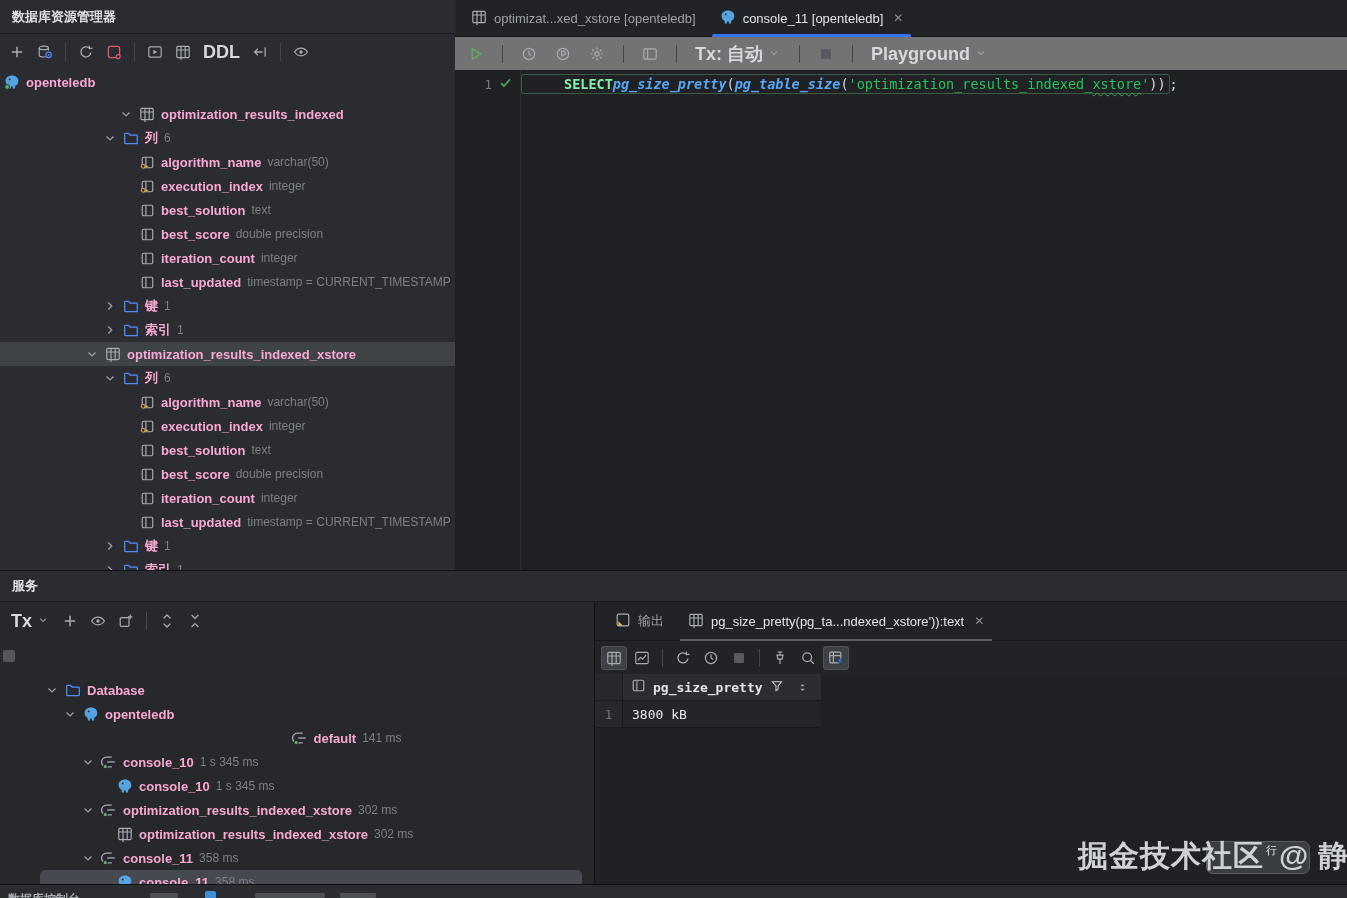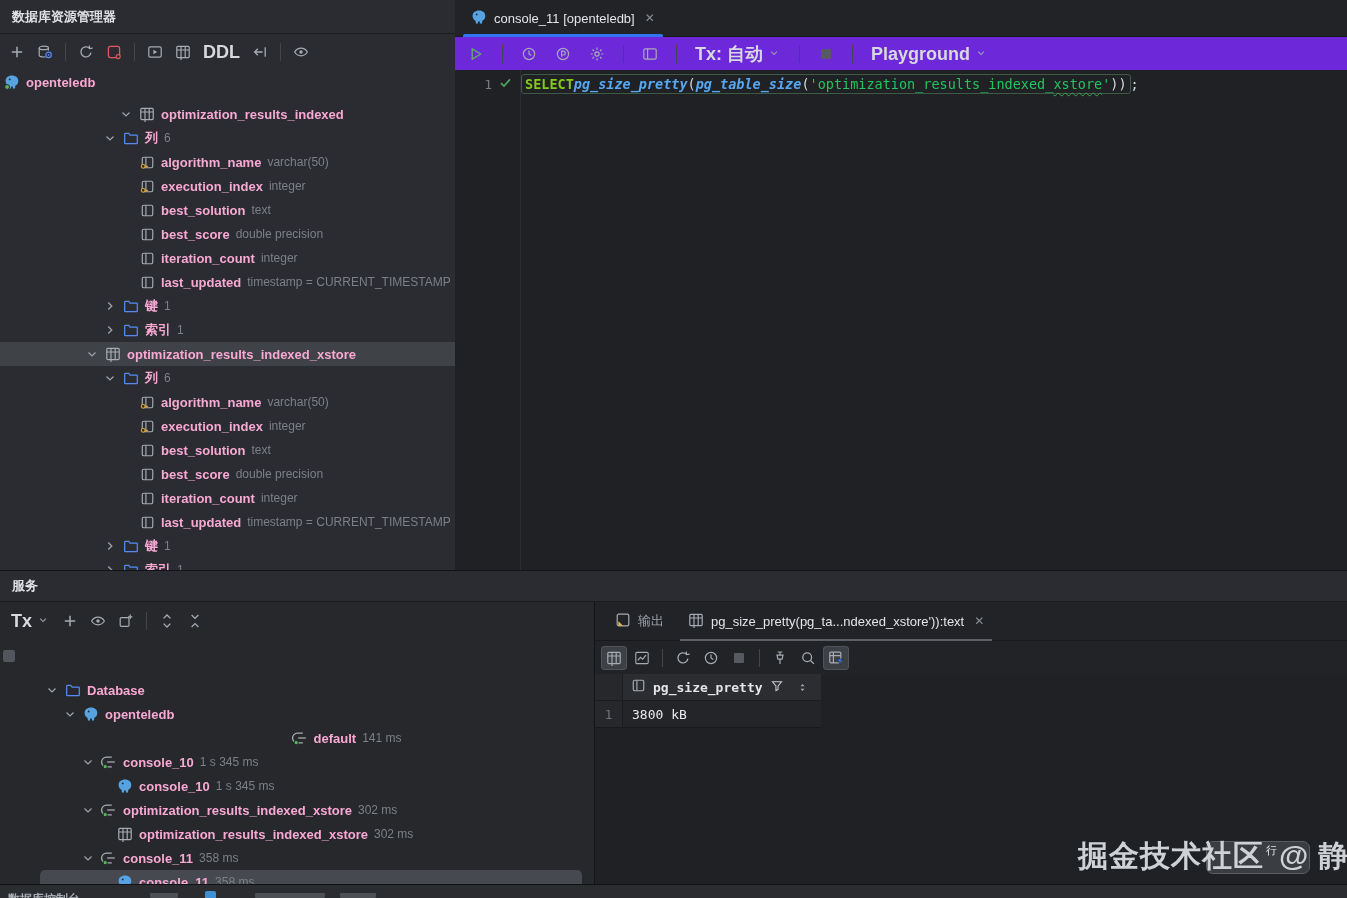--- a/index.html
+++ b/index.html
@@ -27,30 +27,30 @@
 
   
   .editor-zone{position:absolute;left:455px;top:0;right:0;height:570px;background:#1f2125;}
   .tabbar{height:36px;background:#212327;border-bottom:1px solid #18191c;display:flex;align-items:stretch;padding-left:4px;}
   .tab{display:flex;align-items:center;gap:7px;padding:0 12px;font-size:13px;color:#9da1a8;position:relative;cursor:default;}
   .tab.active{color:#e2e4e8;}
   .tab.active::after{content:"";position:absolute;left:4px;right:4px;bottom:-1px;height:3px;background:#3574f0;border-radius:2px 2px 0 0;}
   .tab.gray-active{color:#e2e4e8;}
   .tab.gray-active::after{content:"";position:absolute;left:4px;right:4px;bottom:-1px;height:2px;background:#5c5f65;}
   .tab .close{color:#8a8e95;font-size:12px;margin-left:3px;}
-  .editor-toolbar{height:34px;background:#6d28d9;border-bottom:1px solid #18191c;display:flex;align-items:center;padding-left:8px;gap:8px;text-align:center;}
+  .editor-toolbar{height:34px;background:#737373;border-bottom:1px solid #18191c;display:flex;align-items:center;padding-left:8px;gap:8px;text-align:center;}
 
   .editor{position:absolute;top:70px;left:0;right:0;bottom:0;background:#1f2125;}
   .gutter{position:absolute;left:0;top:0;bottom:0;width:65px;border-right:1px solid #2a2d32;}
   .gutter-line{position:absolute;top:2px;right:7px;height:24px;display:flex;align-items:center;gap:6px;}
   .lineno{font-family:"DejaVu Sans Mono",monospace;font-size:13px;color:#767b82;}
   .codeline{position:absolute;left:66px;top:2px;height:24px;display:flex;align-items:center;
             font-family:"DejaVu Sans Mono",monospace;font-size:13.5px;color:#bcbec4;}
   .stmt{border:1px solid #3d5a45;border-radius:3px;padding:1px 3px;display:inline-flex;}
-  .kw{color:#84cc16;font-weight:700;}
+  .kw{color:#86efac;font-weight:700;margin-left:39px;}
   .fn{color:#56a8f5;font-style:italic;font-weight:700;}
   .str{color:#22c55e;}
   .pl{color:#d5d8de;}
   .typo{text-decoration:underline wavy #3f9e51;text-decoration-thickness:1px;text-underline-offset:3px;}
 
   
   .svc-header{position:absolute;left:0;top:570px;right:0;height:30px;background:#2a2c31;
               border-top:1px solid #121316;border-bottom:1px solid #1b1c20;line-height:30px;
               padding-left:12px;font-size:13px;font-weight:700;}
   .svc{position:absolute;left:0;top:602px;width:594px;bottom:14px;background:#26282c;overflow:hidden;}
@@ -399,20 +399,27 @@
             </svg>
           </span>
           <span class="lab">索引</span>
           <span class="meta">1</span>
         </div>
       </div>
   </aside>
 
   <section class="editor-zone">
     <div class="tabbar" id="editor-tabbar">
+        <div class="tab">
+          <span><svg width="16" height="16" viewBox="0 0 16 16" fill="none" xmlns="http://www.w3.org/2000/svg">
+              <rect x="1.8" y="2.4" width="12.4" height="11.2" rx="1" stroke="#a7acb3" stroke-width="1.2"></rect>
+              <path d="M1.8 6h12.4M6 2.4v13.6M10.2 2.4v11.2" stroke="#a7acb3" stroke-width="1.2"></path>
+            </svg></span>
+          <span>optimizat...xed_xstore [openteledb]</span>
+        </div>
         <div class="tab active">
           <span><svg width="16" height="16" viewBox="0 0 16 16" fill="none" xmlns="http://www.w3.org/2000/svg">
               <path d="M8 1.6c3.9 0 6.3 2.3 6.3 5.4 0 2.2-1.2 3.9-3 4.8l-.3 2.6H8.9l-.1-2a7.4 7.4 0 0 1-1.7 0l-.1 2H4.9l-.3-2.5c-1.8-.9-3-2.6-3-4.9C1.6 3.9 4.1 1.6 8 1.6z" fill="#57a3e2"></path>
               <circle cx="5.7" cy="5.4" r=".9" fill="#22242a"></circle>
             </svg></span>
           <span>console_11 [openteledb]</span>
           <span class="close">✕</span>
         </div>
       </div>
     <div class="editor-toolbar" id="editor-toolbar">

